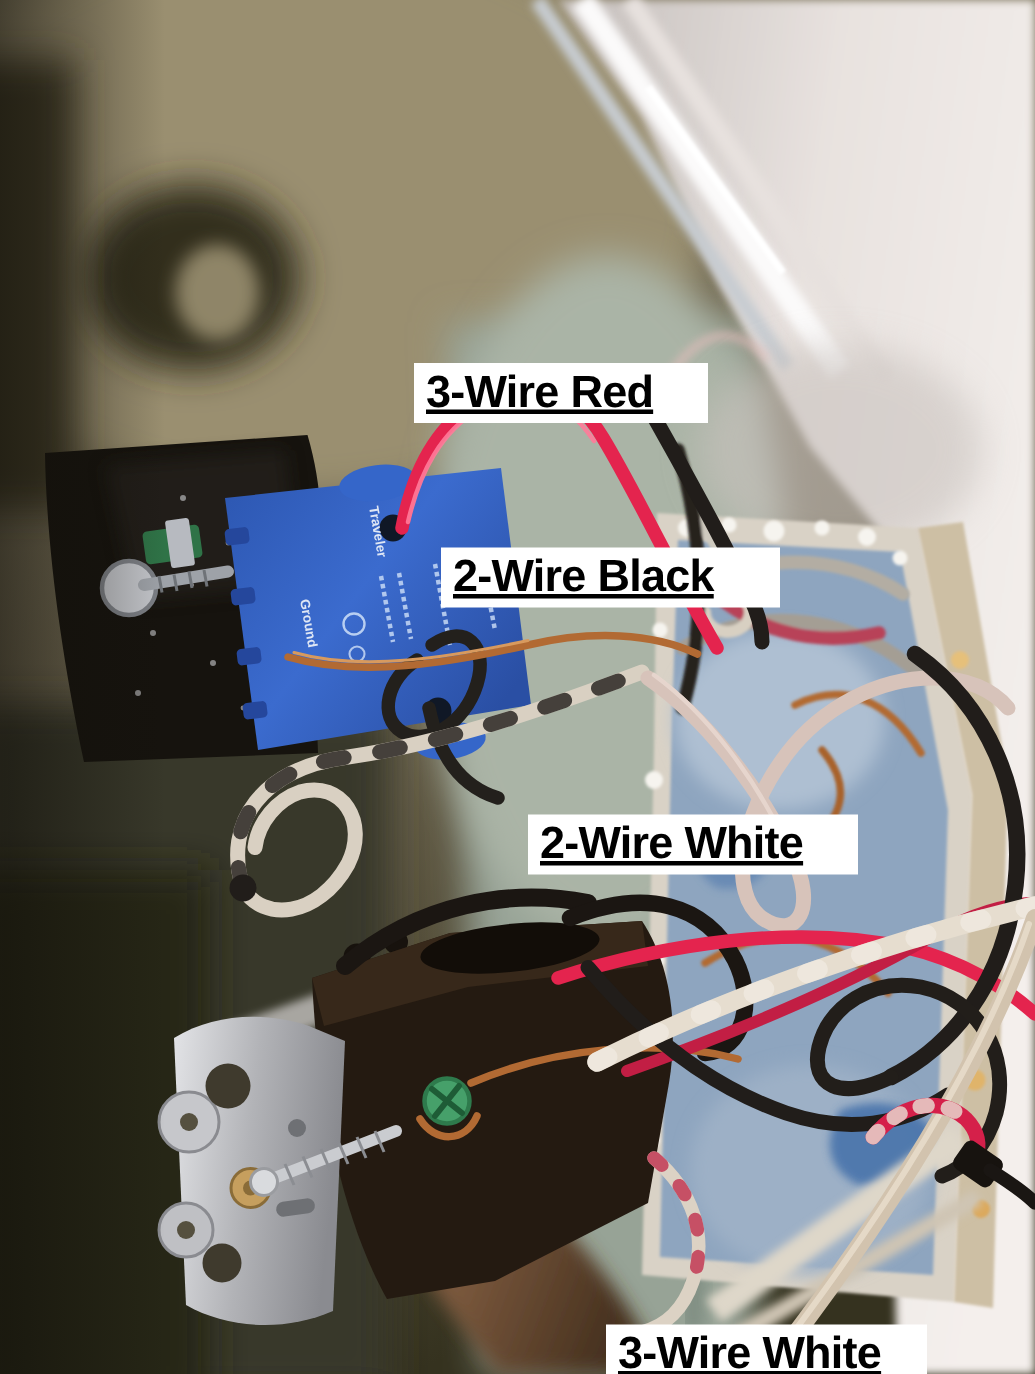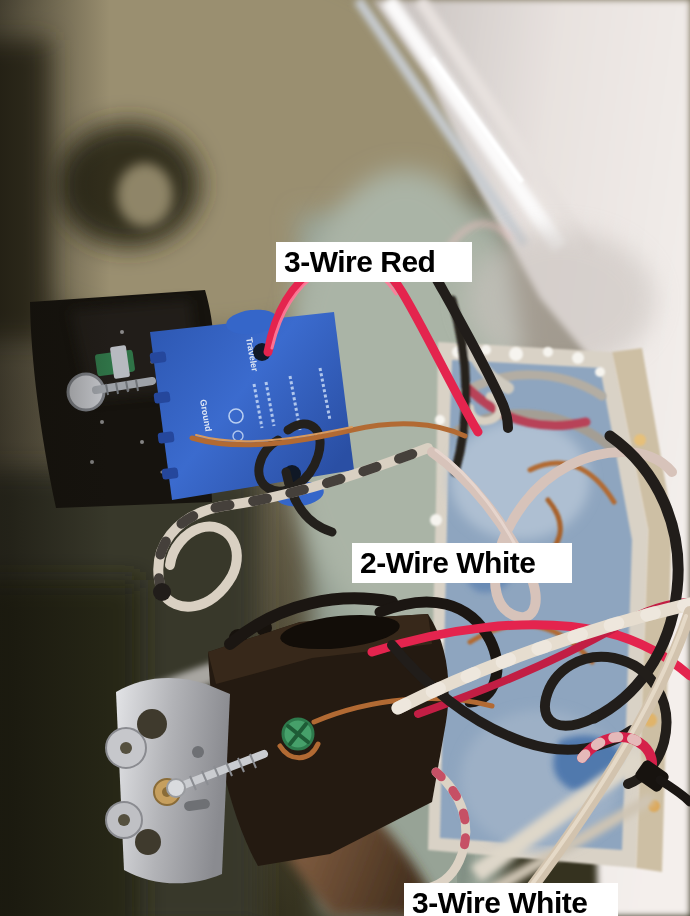--- a/index.html
+++ b/index.html
@@ -18,20 +18,21 @@
     color:#000000;
     font-family:"Liberation Sans", sans-serif;
     font-weight:700;
     font-size:30px;
     line-height:39px;
     letter-spacing:-0.5px;
     padding-left:8px;
     box-sizing:border-box;
     white-space:nowrap;
     z-index:10;
+    text-decoration:underline;
   }
 </style>
 </head>
 <body>
 
 <div class="stage">
 <svg width="690" height="916" viewBox="0 0 690 916" xmlns="http://www.w3.org/2000/svg">
   <defs>
     <filter id="b12" x="-60%" y="-60%" width="220%" height="220%">
           <feGaussianBlur stdDeviation="12"></feGaussianBlur>
@@ -265,15 +266,16 @@
     <rect x="637" y="765" width="30" height="22" rx="5" fill="#17130f" transform="rotate(35 652 776)"></rect>
     <path d="M660,780 C676,790 686,798 690,802" stroke="#1a1613" stroke-width="9"></path>
     <path d="M436,772 C462,794 472,824 462,854 C456,872 444,884 428,888" stroke="#dcd2c4" stroke-width="9"></path>
     <path d="M436,772 C462,794 472,824 462,854" stroke="#c0304e" stroke-width="9" stroke-dasharray="7 18" opacity="0.8"></path>
   </g>
 
   <rect x="0" y="0" width="110" height="916" fill="url(#vigGrad)"></rect>
 </svg>
 
 <div class="label" style="left:276px; top:242px; width:196px;">3-Wire Red</div>
+<div class="label" style="left:294px; top:365px; width:226px;">2-Wire Black</div>
 <div class="label" style="left:352px; top:543px; width:220px;">2-Wire White</div>
 <div class="label" style="left:404px; top:883px; width:214px;">3-Wire White</div>
 </div>
 
 </body></html>

